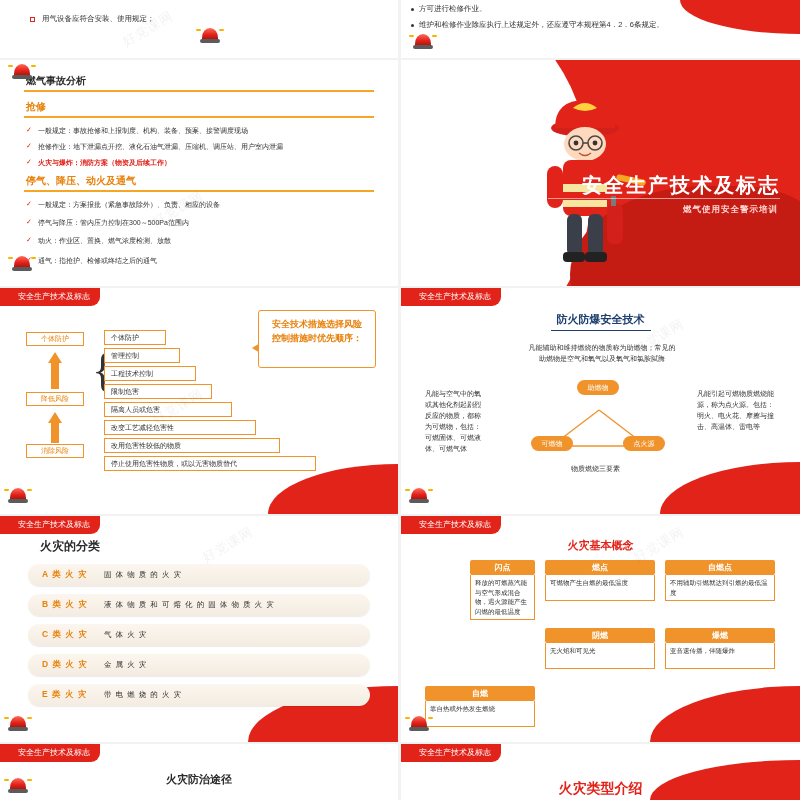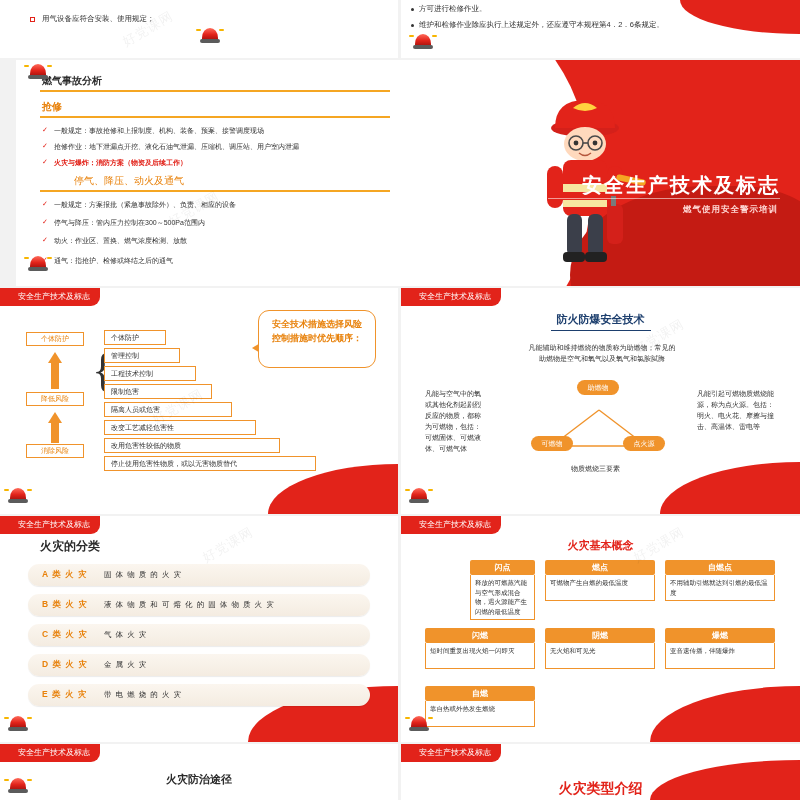--- a/index.html
+++ b/index.html
@@ -75,25 +75,25 @@
   #s1 { left: 0; top: 0; width: 398px; height: 58px; }
   #s1 .bullet-row { position: absolute; left: 42px; top: 14px; font-size: 7.5px; color: #333; }
   #s1 .sq { position:absolute; left: 30px; top: 17px; width: 5px; height: 5px; border: 1px solid #e2231a; }
 
   
   #s2 { left: 401px; top: 0; width: 399px; height: 58px; }
   #s2 .line { position: absolute; font-size: 7.5px; color: #333; left: 18px; }
   #s2 .dot { position:absolute; left: 10px; width: 3px; height: 3px; border-radius: 50%; background: #333; }
 
   
-  #s3 { left: 16px; top: 60px; width: 398px; height: 226px; }
+  #s3 { left: 0; top: 60px; width: 398px; height: 226px; }
   #s3 .hdr { position: absolute; left: 26px; top: 14px; font-size: 10px; font-weight: bold; color: #2b2b2b; }
   #s3 .uline { position:absolute; left: 24px; top: 30px; width: 350px; height: 2px; background: #f5a623; }
   #s3 .sec { position: absolute; left: 26px; font-size: 10px; font-weight: bold; color: #e8820c; }
-  #s3 .sec2 { position: absolute; left: 26px; font-size: 10px; font-weight: normal; color: #e8820c; margin-left: 32px; }
+  #s3 .sec2 { position: absolute; left: 26px; font-size: 10px; font-weight: bold; color: #e8820c; }
   #s3 .uline2 { position:absolute; left: 24px; width: 350px; height: 1.5px; background: #f5a623; }
   #s3 .it { position: absolute; left: 38px; font-size: 7px; color: #333; white-space: nowrap; }
   #s3 .chk { position:absolute; left: 26px; font-size: 7px; color: #e2231a; }
   #s3 .it-r { color: #e2231a; font-weight: bold; }
 
   
   #s4 { left: 401px; top: 60px; width: 399px; height: 226px; background: #ffffff; }
   #s4 .redbg { position:absolute; inset: 0; background: #e2231a; }
   #s4 .whitewave { position:absolute; left: -40px; top: -50px; width: 230px; height: 330px; background:#fff; border-radius: 50% 55% 48% 52%; }
   #s4 .darkwave { position:absolute; right: -30px; bottom: -70px; width: 260px; height: 170px; background: #c41b13; border-radius: 60% 40% 45% 55%; }
@@ -123,21 +123,21 @@
     font-size: 7px; color:#e8820c; height: 14px; line-height: 12px; text-align:center;
   }
   #s5 .arrow-up {
     position:absolute; width: 0; height: 0;
     border-left: 7px solid transparent; border-right: 7px solid transparent;
     border-bottom: 11px solid #f0932b;
   }
   #s5 .arrow-stem { position:absolute; width: 8px; background: #f0932b; }
   #s5 .callout {
     position: absolute; left: 258px; top: 22px; width: 118px; height: 58px;
-    border: 1.5px solid #f0932b; background: #fff; border-radius: 11px;
+    border: 1.5px solid #f0932b; background: #fff; border-radius: 3px;
     color: #e8820c; font-size: 9px; font-weight: bold; line-height: 14px;
     padding: 6px 9px; text-align: center;
   }
   #s5 .callout-tail {
     position:absolute; left: 252px; top: 54px; width: 0; height: 0;
     border-top: 6px solid transparent; border-bottom: 6px solid transparent;
     border-right: 10px solid #f0932b;
   }
   #s5 .brace { position:absolute; left: 92px; top: 56px; font-size: 46px; color: #333; font-family: "Liberation Serif", serif; }
 
@@ -419,24 +419,20 @@
     </div>
     <div class="concept" style="left:144px; top:44px;">
       <div class="head">燃点</div>
       <div class="body">可燃物产生自燃的最低温度</div>
     </div>
     <div class="concept" style="left:264px; top:44px;">
       <div class="head">自燃点</div>
       <div class="body">不用辅助引燃就达到引燃的最低温度</div>
     </div>
 
-    <div class="concept" style="left:24px; top:112px;">
-      <div class="head">闪燃</div>
-      <div class="body">短时间重复出现火焰一闪即灭</div>
-    </div>
     <div class="concept" style="left:144px; top:112px;">
       <div class="head">阴燃</div>
       <div class="body">无火焰和可见光</div>
     </div>
     <div class="concept" style="left:264px; top:112px;">
       <div class="head">爆燃</div>
       <div class="body">亚音速传播，伴随爆炸</div>
     </div>
 
     <div class="concept" style="left:24px; top:170px;">

